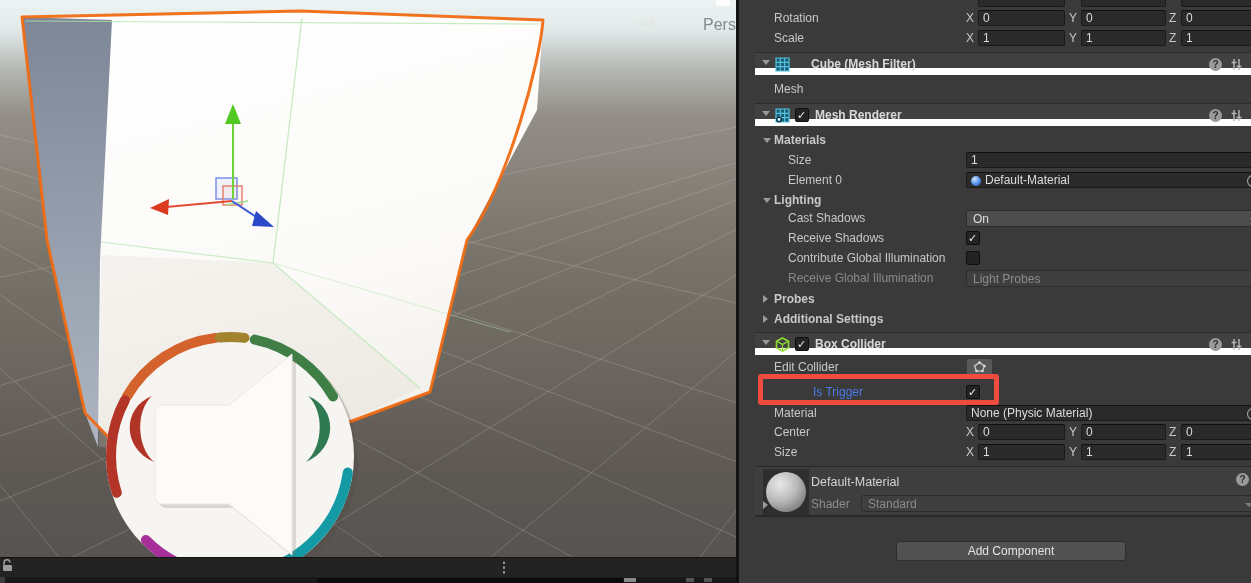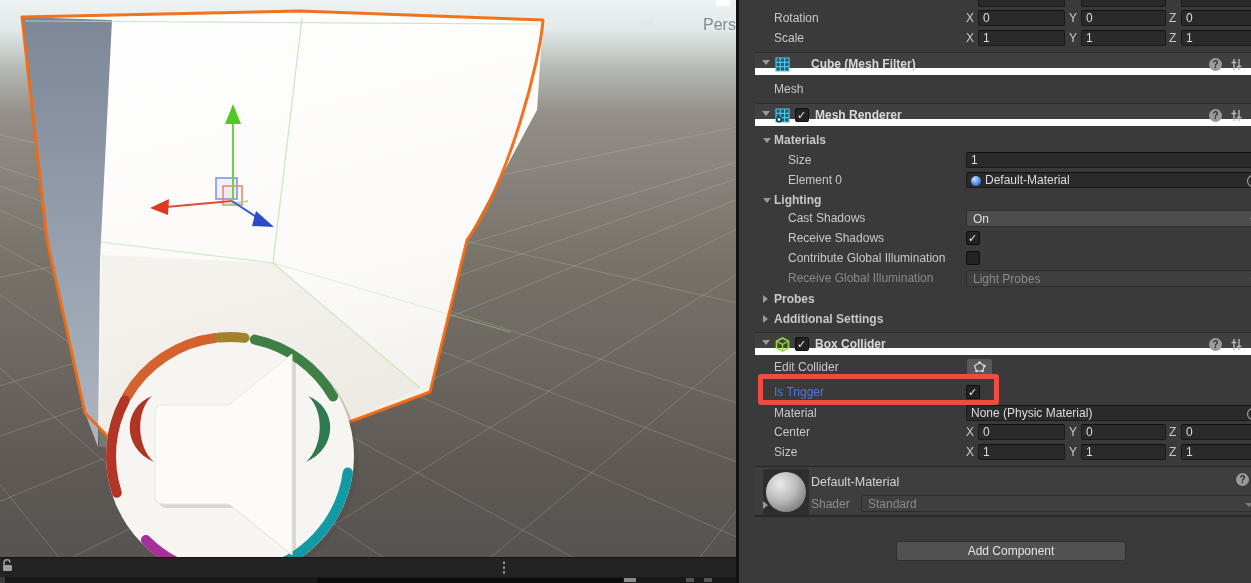--- a/index.html
+++ b/index.html
@@ -52,21 +52,21 @@
   .chdr .title { position:absolute; left:60px; font-weight:bold; }
   .hicon { position:absolute; left:20px; top:4px; }
   .help { position:absolute; left:454px; top:5px; width:13px; height:13px; border-radius:50%;
     background:#9a9a9a; color:#2c2c2c; font-size:10px; font-weight:bold; text-align:center; line-height:13px; }
   .preset { position:absolute; left:475px; top:5px; }
   .kebab { position:absolute; left:497px; top:0px; color:#b2b2b2; font-size:13px; font-weight:bold; }
   .picker { position:absolute; right:3px; top:1px; }
   .objicon { display:inline-block; vertical-align:-2px; margin-right:4px; }
   #red-box { position:absolute; left:3px; top:374px; width:241px; height:31px;
     border:5px solid #ef4b3e; border-radius:3px; z-index:5; }
-  #istrigger-lbl { color:#4a79e8; }
+  #istrigger-lbl { color:#4a79e8;margin-left:39px; }
   #editcol-btn { position:absolute; left:211px; top:0px; width:27px; height:19px; background:#585858;
     border:1px solid #3a3a3a; border-radius:3px; }
   #mat-block { position:absolute; left:0; top:466px; right:0; height:51px; background:#3e3e3e;
     border-top:1px solid #272727; border-bottom:2px solid #292929; }
   #mat-thumb-bg { position:absolute; left:8px; top:2px; width:46px; height:46px; background:#2e2e2e; border-radius:2px; }
   #mat-thumb { position:absolute; left:11px; top:5px; width:40px; height:40px; border-radius:50%;
     background:radial-gradient(circle at 35% 30%, #e9e9e9, #b9b9b9 45%, #7d7d7d 80%, #606060); }
   #mat-title { position:absolute; left:56px; top:8px; color:#d4d4d4; font-size:12.5px; }
   #mat-shader-lbl { position:absolute; left:56px; top:30px; color:#8e8e8e; }
   #mat-dd { left:106px; top:28px; width:398px; }

